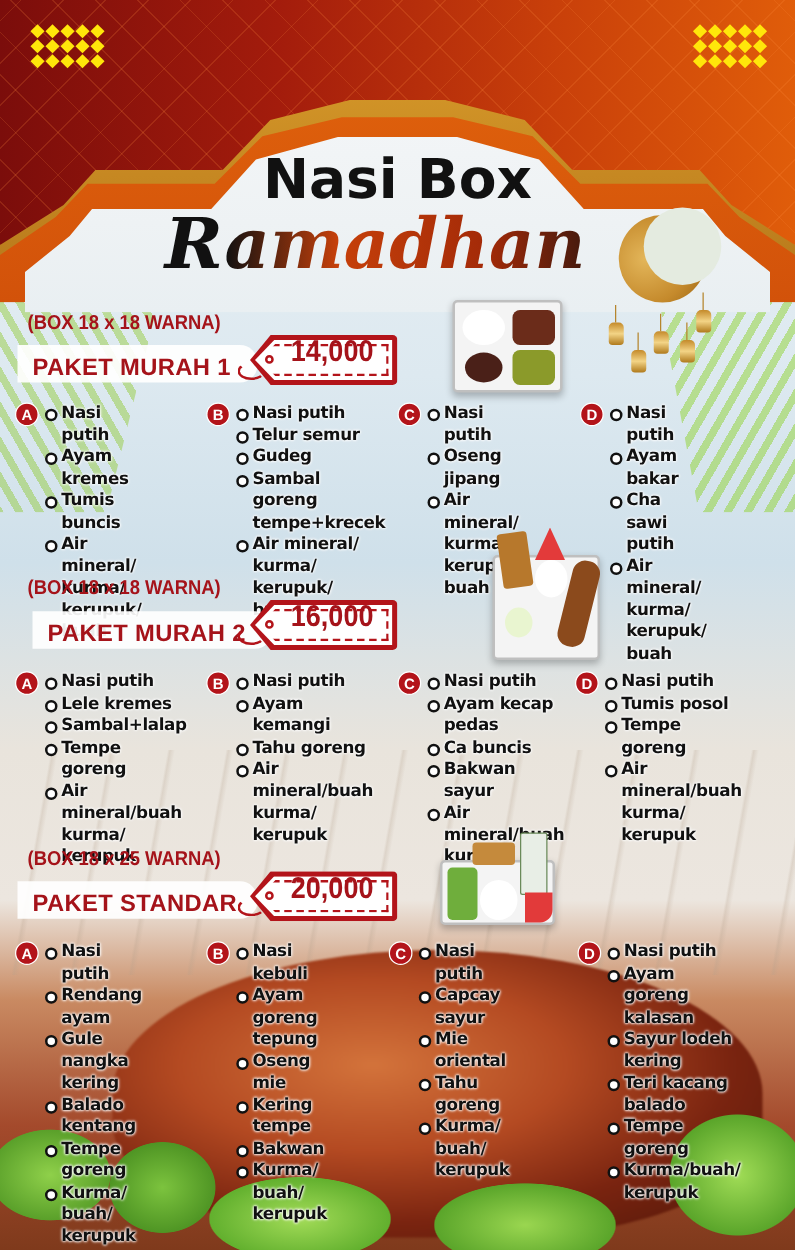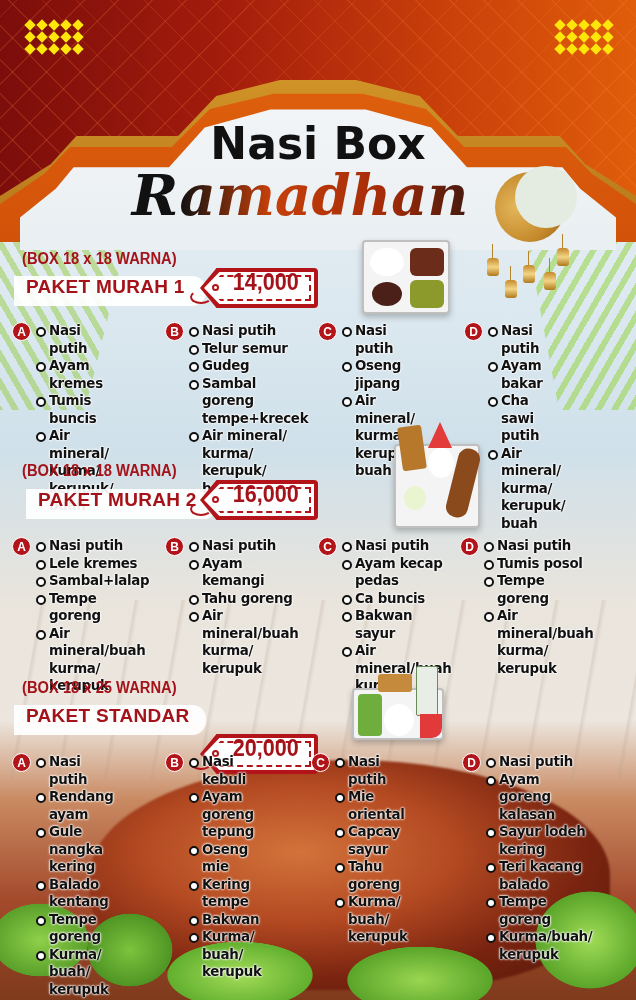--- a/index.html
+++ b/index.html
@@ -110,21 +110,21 @@
 
   
   .section { position: absolute; left: 0; width: 636px; }
   .box-note {
     position: absolute; left: 22px; font-family: "Liberation Sans", sans-serif; font-weight: bold;
     font-size: 16px; color: #a5131a; transform: scaleX(0.92); transform-origin: left;
   }
   .package-bar {
     position: absolute; left: 14px; height: 30px; width: 192px;
     background: rgba(255,255,255,0.92); border-radius: 0 14px 14px 0;
-    display: flex; align-items: flex-start; padding-left: 12px;
+    display: flex; align-items: flex-end; padding-left: 12px;
   }
   .package-name {
     font-family: "Liberation Sans", sans-serif; font-weight: bold; font-size: 19px; color: #a5131a;
     letter-spacing: 0.3px; white-space: nowrap;
   }
   .price-tag {
     position: absolute; height: 28px; width: 118px;
     display: flex; align-items: center; justify-content: center;
   }
   .price-tag .tag-body {
@@ -377,21 +377,21 @@
 kurma/ kerupuk</li>
     </ul>
   </div>
 </div>
 
 <div class="section" style="top:0;">
   <div class="box-note" style="top:679px;">(BOX 18 x 25 WARNA)</div>
   <div class="package-bar" style="top:705px;">
     <span class="package-name">PAKET STANDAR</span>
   </div>
-  <div class="price-tag" style="left:200px; top:734px;">
+  <div class="price-tag" style="left:200px; top:697px;">
     <div class="tag-body"></div>
       <div class="tag-inner"></div>
       <div class="tag-dash"></div>
       <div class="tag-hole"></div>
       <div class="tag-string"></div>
     <span class="price-value">20,000</span>
   </div>
   <div class="food-photo box-tray" style="left:352px; top:688px; width:92px; height:52px;">
     <div style="position:absolute;left:24px;top:-16px;width:34px;height:18px;background:#c58a3c;border-radius:3px;"></div>
     <div style="position:absolute;left:4px;top:4px;width:24px;height:42px;background:#6fae3c;border-radius:4px;"></div>
@@ -423,22 +423,22 @@
       <li>Kering tempe</li>
       <li>Bakwan</li>
       <li>Kurma/ buah/
 kerupuk</li>
     </ul>
   </div>
   <div class="option-col" style="left:311px; top:753px;">
     <div class="opt-badge">C</div>
     <ul class="opt-list">
       <li>Nasi putih</li>
+      <li>Capcay sayur</li>
       <li>Mie oriental</li>
-      <li>Capcay sayur</li>
       <li>Tahu goreng</li>
       <li>Kurma/ buah/
 kerupuk</li>
     </ul>
   </div>
   <div class="option-col" style="left:462px; top:753px;">
     <div class="opt-badge">D</div>
     <ul class="opt-list">
       <li>Nasi putih</li>
       <li>Ayam goreng

